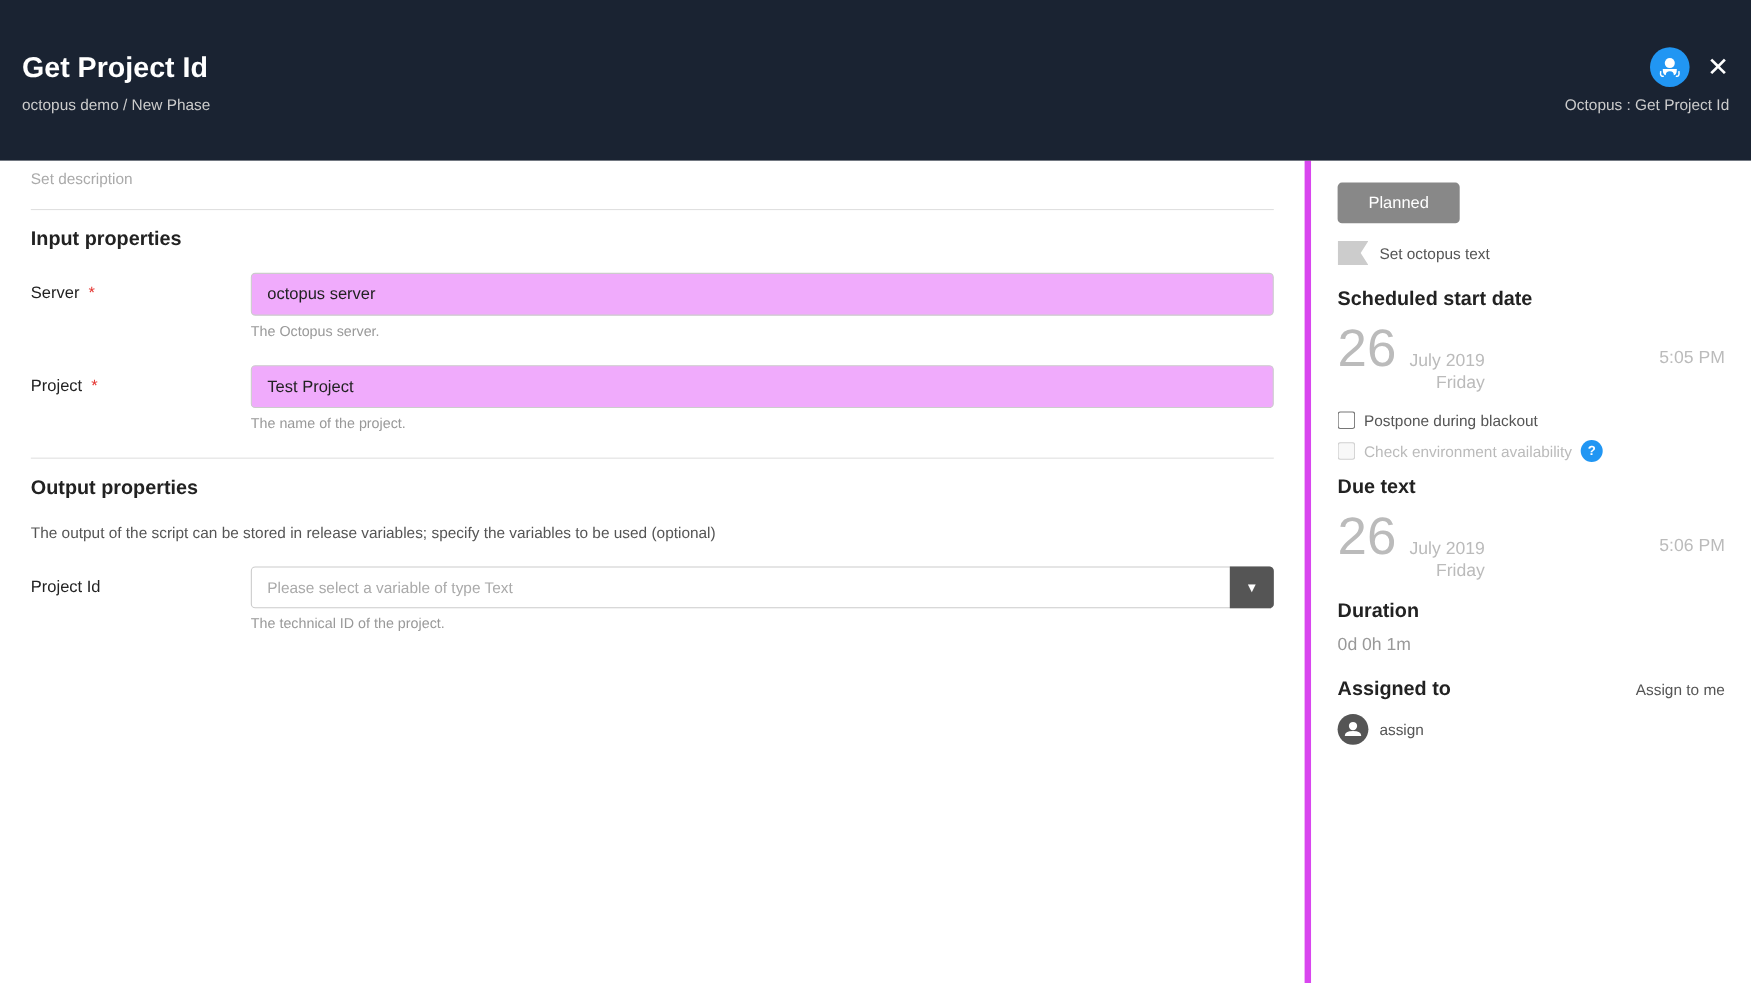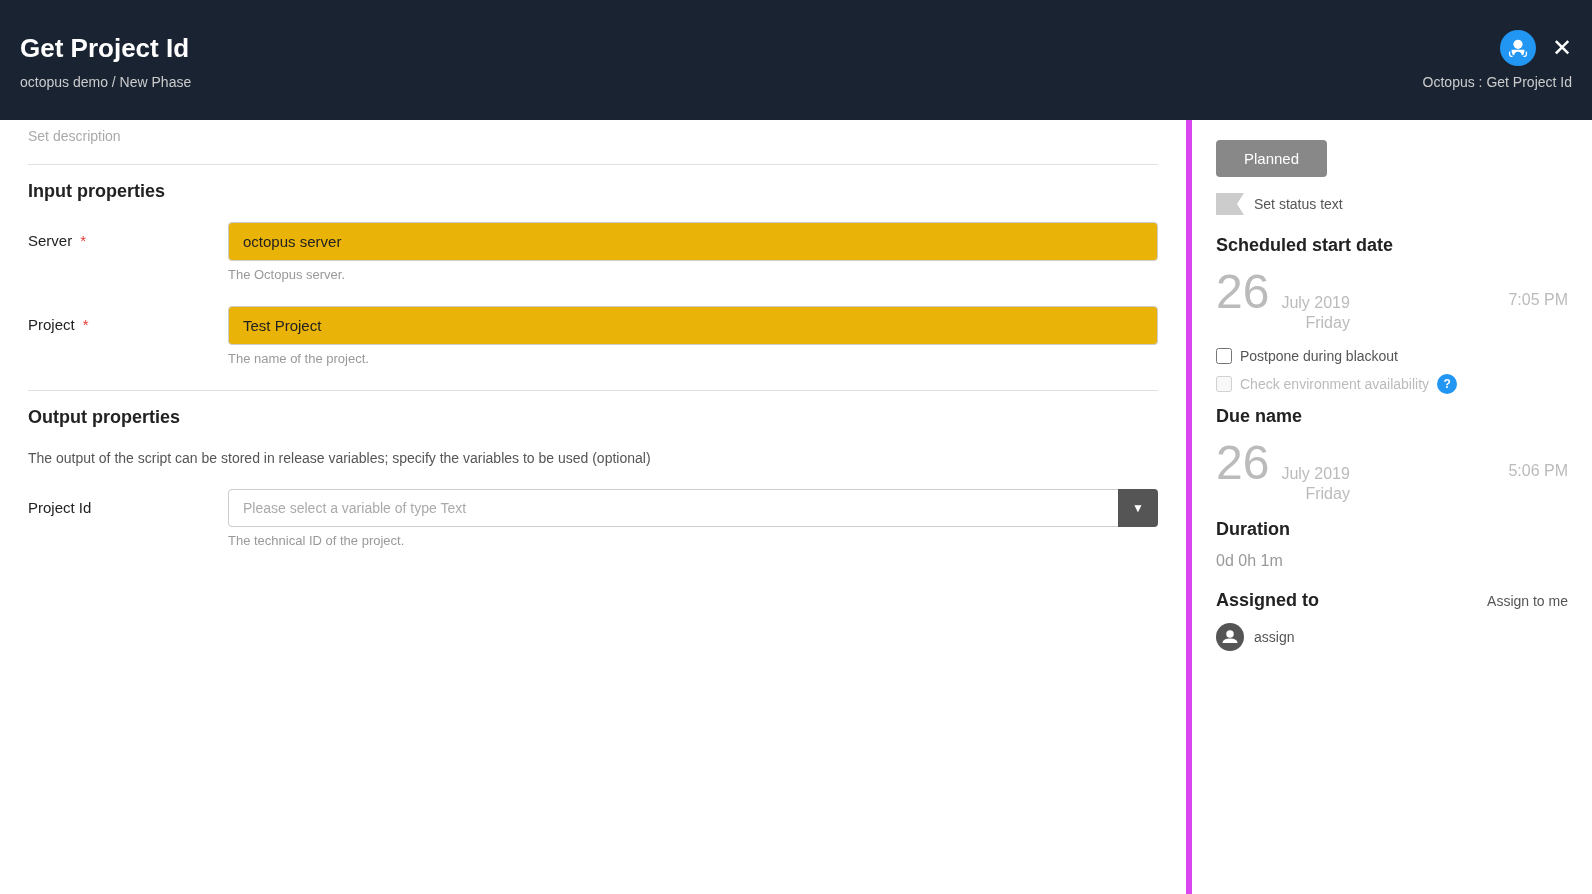--- a/index.html
+++ b/index.html
@@ -2,21 +2,21 @@
 <html><head>
   <meta charset="utf-8">
   <style>
     * { box-sizing: border-box; margin: 0; padding: 0; }
     body { font-family: -apple-system, BlinkMacSystemFont, 'Segoe UI', sans-serif; background: #f5f5f5; height: 894px; overflow: hidden; }
 
     .header {
       background: #1a2332;
       color: white;
       padding: 0 20px;
-      height: 120px;
+      height: 146px;
       display: flex;
       flex-direction: column;
       justify-content: center;
       position: relative;
     }
     .header-top {
       display: flex;
       align-items: center;
       justify-content: space-between;
       margin-bottom: 8px;
@@ -122,21 +122,21 @@
       flex: 1;
     }
 
     .form-input {
       width: 100%;
       padding: 10px 14px;
       border: 1px solid #ccc;
       border-radius: 4px;
       font-size: 15px;
       color: #222;
-      background: #eab308;
+      background: #f0abfc;
       outline: none;
     }
 
     .form-hint {
       font-size: 13px;
       color: #999;
       margin-top: 6px;
     }
 
     .select-wrapper {
@@ -413,46 +413,46 @@
         <div class="form-hint">The technical ID of the project.</div>
       </div>
     </div>
   </div>
 
   <div class="right-panel">
     <button class="planned-btn">Planned</button>
 
     <div class="status-text-row">
       <div class="flag-icon"></div>
-      <span class="status-text-label">Set status text</span>
+      <span class="status-text-label">Set octopus text</span>
     </div>
 
     <div class="right-section-title">Scheduled start date</div>
 
     <div class="date-display">
       <span class="date-day">26</span>
       <div class="date-details">
         <span class="date-month-year">July 2019</span>
         <span class="date-weekday">Friday</span>
       </div>
-      <span class="date-time">7:05 PM</span>
+      <span class="date-time">5:05 PM</span>
     </div>
 
     <div class="checkbox-row">
       <input type="checkbox" class="checkbox-input" style="">
       <span class="checkbox-label">Postpone during blackout</span>
     </div>
 
     <div class="checkbox-row">
       <input type="checkbox" class="checkbox-input" disabled="" style="">
       <span class="checkbox-label disabled">Check environment availability</span>
       <span class="help-icon">?</span>
     </div>
 
-    <div class="right-section-title" style="margin-top: 12px;">Due name</div>
+    <div class="right-section-title" style="margin-top: 12px;">Due text</div>
 
     <div class="date-display">
       <span class="date-day">26</span>
       <div class="date-details">
         <span class="date-month-year">July 2019</span>
         <span class="date-weekday">Friday</span>
       </div>
       <span class="date-time">5:06 PM</span>
     </div>
 

